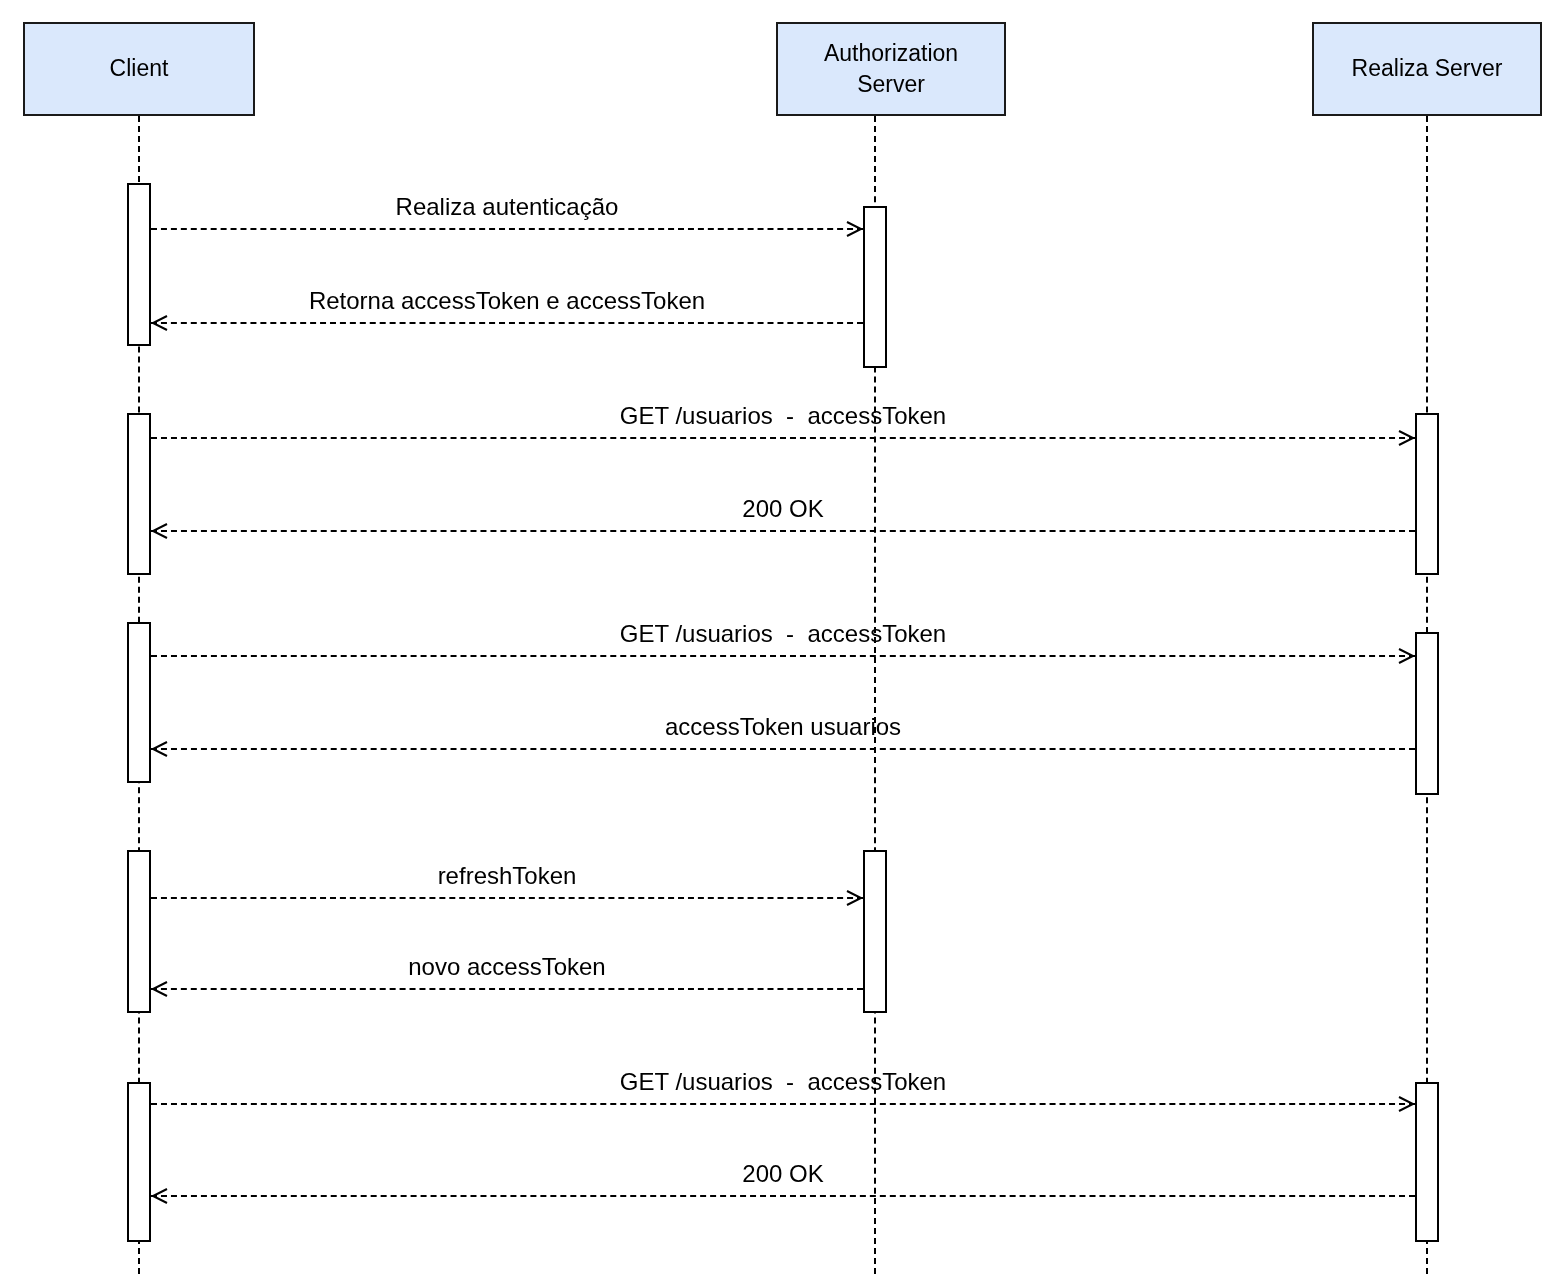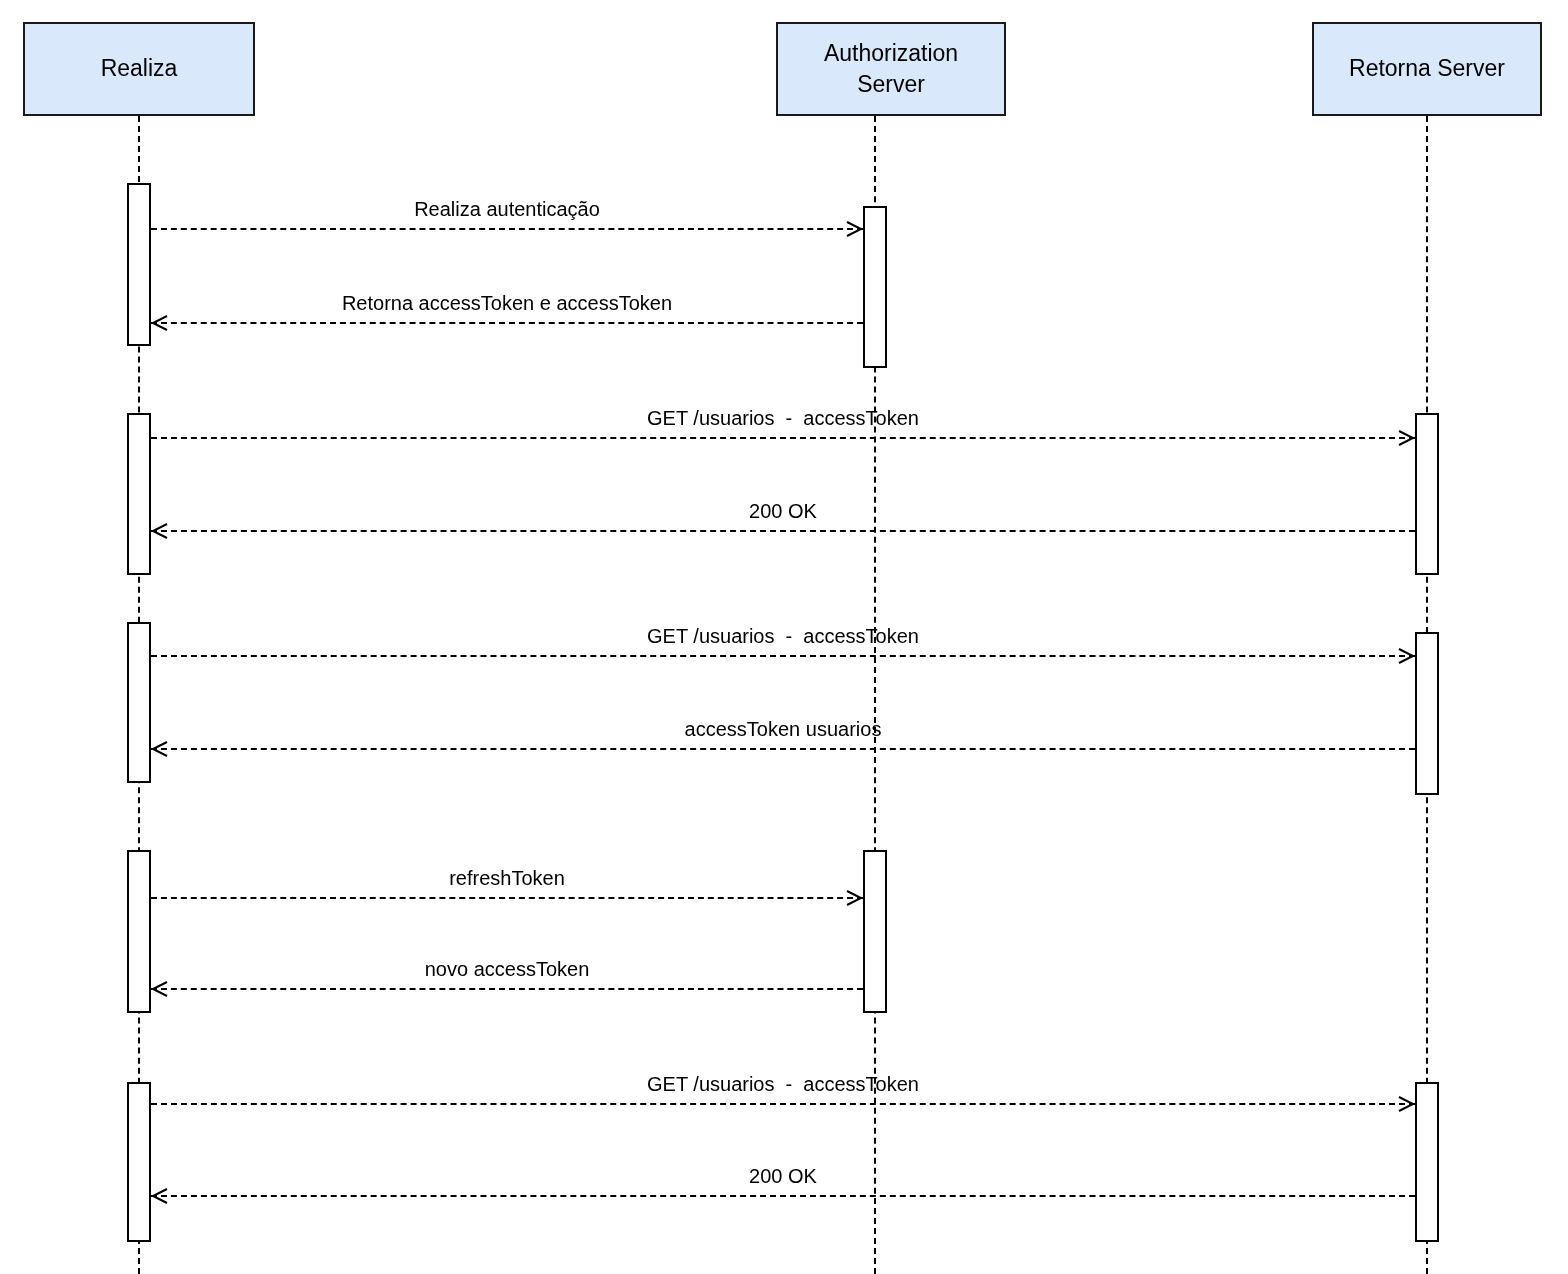--- a/index.html
+++ b/index.html
@@ -60,21 +60,21 @@
     top: 0;
     height: 0;
     border-top: 2px dashed #000000;
   }
   .msg-label {
     position: absolute;
     left: 0;
     right: 0;
     bottom: 7px;
     text-align: center;
-    font-size: 20px;
+    font-size: 24px;
     white-space: pre;
   }
   .head {
     position: absolute;
     top: -8px;
     width: 20px;
     height: 18px;
     line-height: 0;
     z-index: 4;
   }
@@ -84,28 +84,28 @@
 </head>
 <body>
 
 <div class="canvas">
 
   <div class="lifeline" style="left:138px; top:116px; height:1158px"></div>
   <div class="lifeline" style="left:874px; top:116px; height:1158px"></div>
   <div class="lifeline" style="left:1426px; top:116px; height:1158px"></div>
 
   <div class="actor" style="left:23px; width:232px">
-    <span class="actor-label">Realiza</span>
+    <span class="actor-label">Client</span>
   </div>
   <div class="actor" style="left:776px; width:230px">
     <span class="actor-label">Authorization
 Server</span>
   </div>
   <div class="actor" style="left:1312px; width:230px">
-    <span class="actor-label">Retorna Server</span>
+    <span class="actor-label">Realiza Server</span>
   </div>
 
   <div class="activation" style="left:127px; top:183px; height:163px"></div>
   <div class="activation" style="left:127px; top:413px; height:162px"></div>
   <div class="activation" style="left:127px; top:622px; height:161px"></div>
   <div class="activation" style="left:127px; top:850px; height:163px"></div>
   <div class="activation" style="left:127px; top:1082px; height:160px"></div>
 
   <div class="activation" style="left:863px; top:206px; height:162px"></div>
   <div class="activation" style="left:863px; top:850px; height:163px"></div>

